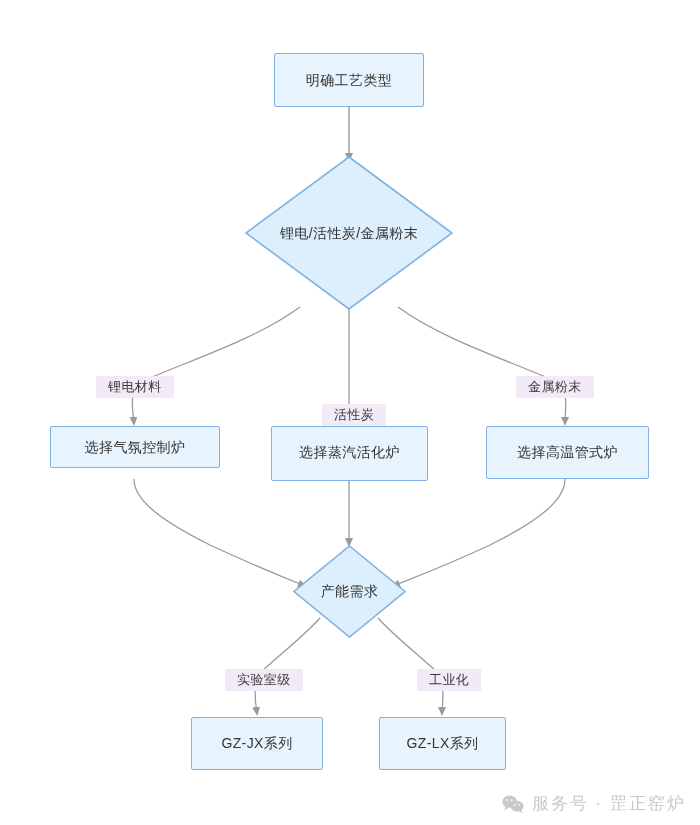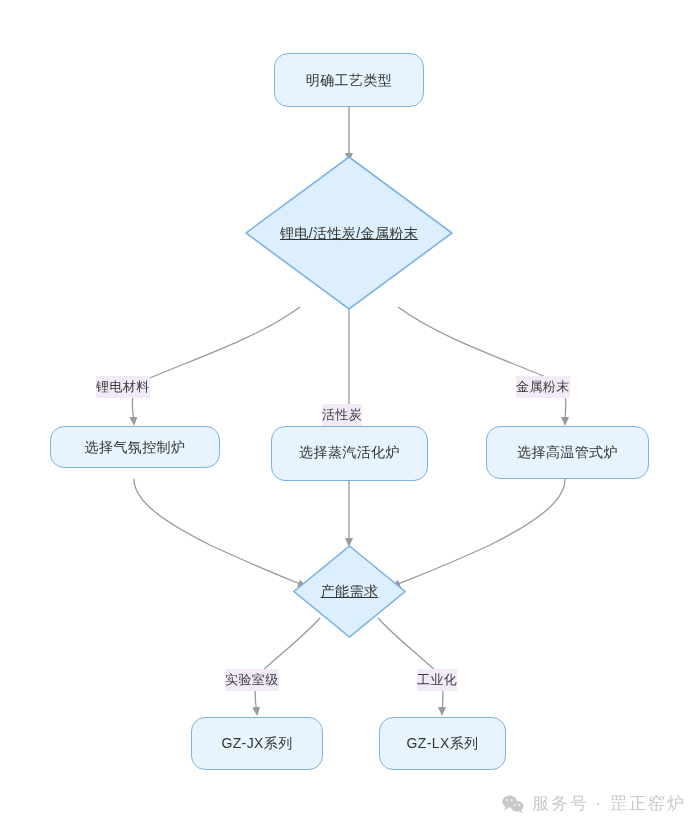--- a/index.html
+++ b/index.html
@@ -32,45 +32,44 @@
     justify-content: center;
     text-align: center;
     color: #333333;
     font-size: 14px;
     line-height: 1.35;
     letter-spacing: 0.4px;
   }
   .node.process {
     background: #e8f4fd;
     border: 1px solid #7db2e3;
-    border-radius: 14px;
+    border-radius: 2px;
   }
   .node.decision {
     background: transparent;
     border: none;
   }
   .diamond-shape {
     position: absolute;
     left: 0;
     top: 0;
     width: 100%;
     height: 100%;
   }
   .diamond-label {
     position: relative;
     z-index: 2;
     white-space: nowrap;
-    text-decoration: underline;
   }
   .edge-label {
     position: absolute;
     background: #f2eaf7;
     color: #3a3a3a;
     font-size: 13px;
-    padding: 2px 0;
+    padding: 2px 12px;
     white-space: nowrap;
     letter-spacing: 0.4px;
     z-index: 5;
   }
   .watermark {
     position: absolute;
     right: 14px;
     bottom: 10px;
     display: flex;
     align-items: center;

